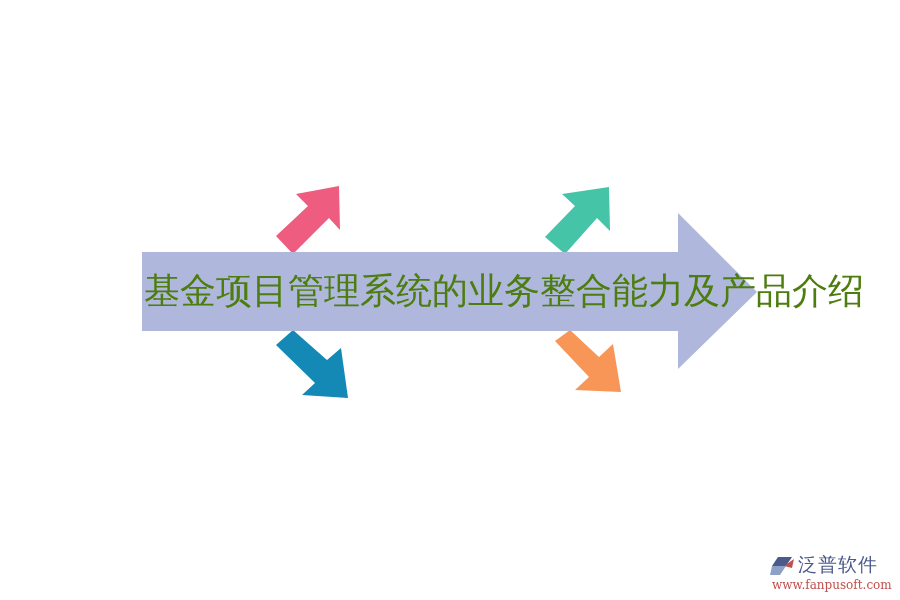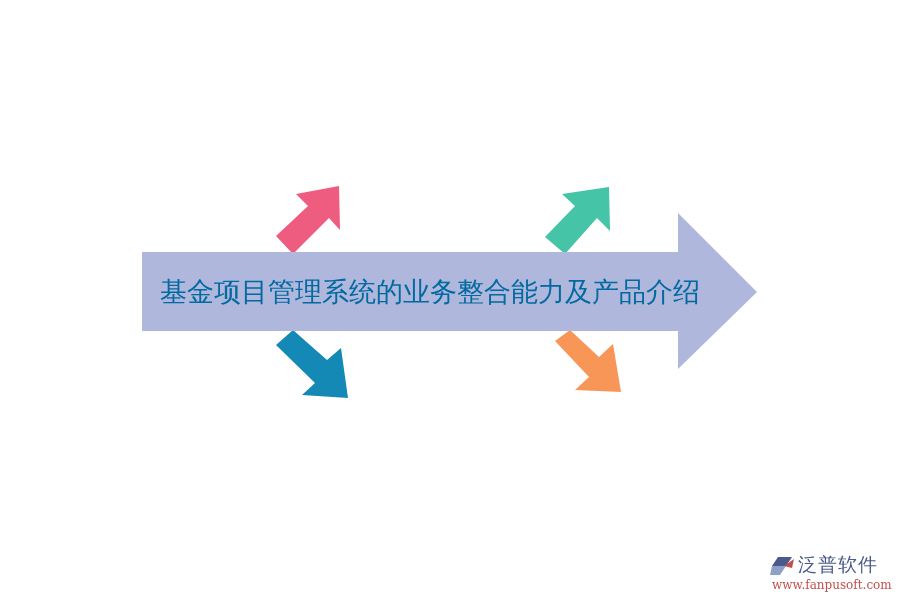--- a/index.html
+++ b/index.html
@@ -1,23 +1,23 @@
 <!DOCTYPE html>
 <html><head>
   <meta charset="utf-8">
   <style>
     html, body { margin: 0; padding: 0; background: #ffffff; }
     body { width: 900px; height: 600px; position: relative; overflow: hidden; }
     .canvas { position: absolute; left: 0; top: 0; width: 900px; height: 600px; }
     .title {
       position: absolute; left: 142px; top: 252px; width: 600px; height: 79px;
       display: flex; align-items: center;
-      font-family: "DejaVu Sans", sans-serif; font-size: 27px; color: #0369a1;
+      font-family: "DejaVu Sans", sans-serif; font-size: 36px; color: #4d7c0f;
       letter-spacing: 0px; white-space: nowrap;
-      padding-left: 18px;
+      padding-left: 2px;
     }
     .logo {
       position: absolute; left: 768px; top: 552px; width: 130px; height: 40px;
     }
     .logo-mark { position: absolute; left: 0; top: 2px; width: 30px; height: 24px; }
     .logo-name {
       position: absolute; left: 30px; top: 0px;
       font-family: "DejaVu Sans", sans-serif; font-size: 19px; color: #4a5a8a;
       white-space: nowrap; letter-spacing: 1px;
     }

